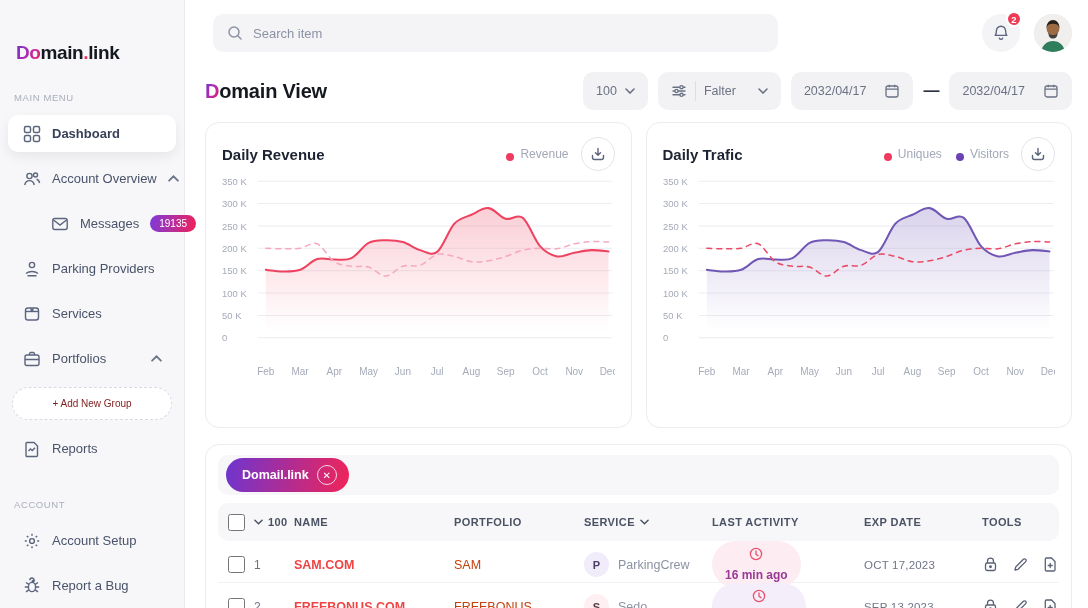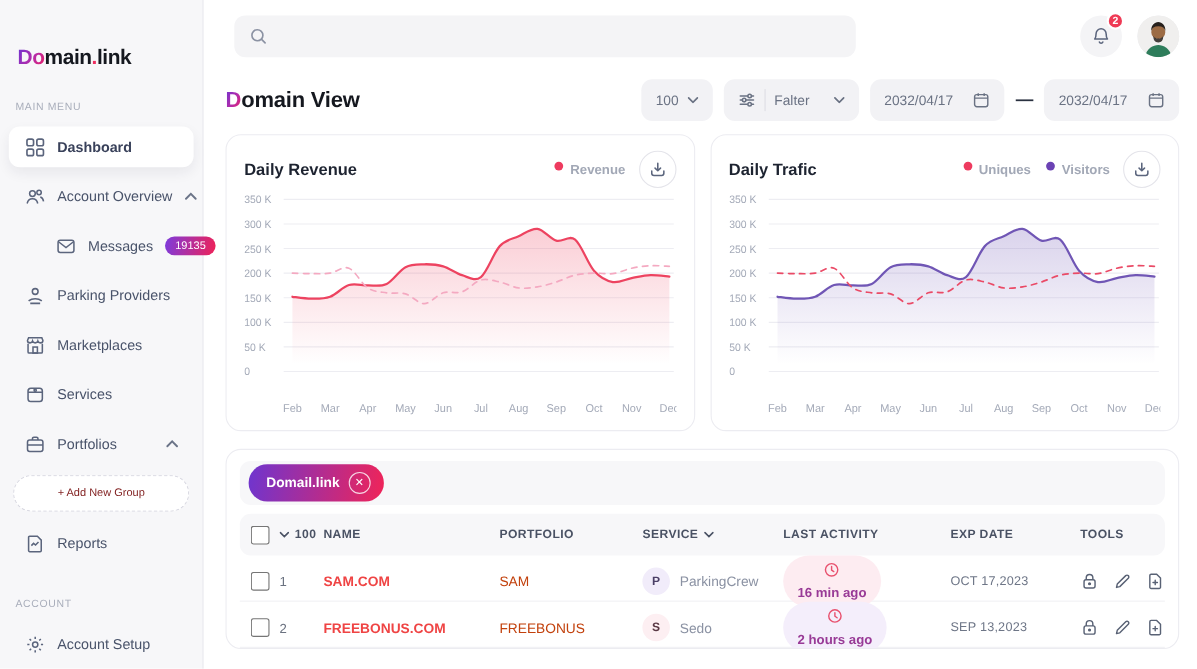--- a/index.html
+++ b/index.html
@@ -53,25 +53,25 @@
   .ctl { height:38px; background:#f2f2f5; border-radius:10px; display:flex; align-items:center;
     gap:8px; padding:0 13px; font-size:12.5px; color:#6a7283; cursor:pointer; border:none;
     font-family:"Liberation Sans",sans-serif;}
   .ctl .vline { width:1px; height:20px; background:#dddde4; }
   .ctl svg { flex:none; }
   .dash-sep { color:#2a3140; font-weight:700; }
 
   
   .charts-row { display:flex; gap:14px; }
   .card { background:#fff; border:1px solid #ececf1; border-radius:14px; }
-  .chart-card { flex:1; padding:14px 16px 6px 16px; height:270px; }
+  .chart-card { flex:1; padding:14px 16px 6px 16px; height:306px; }
   .card-head { display:flex; align-items:center; margin-bottom:2px; }
   .chart-title { font-size:15px; font-weight:700; color:#1d2330; }
   .legend { margin-left:auto; display:flex; align-items:center; gap:14px; font-size:12px; color:#a2a8b6; }
-  .legend .li { display:flex; align-items:flex-start; gap:6px;font-weight:bold; }
+  .legend .li { display:flex; align-items:flex-end; gap:6px; }
   .legend .dotc { width:8px; height:8px; border-radius:50%; }
   .dl-btn { width:34px; height:34px; margin-left:12px; border-radius:50%; background:#fff;
     border:1px solid #e4e4ea; color:#5b657d; display:flex; align-items:center; justify-content:center; cursor:pointer;}
   .chart-svg { width:100%; height:208px; display:block; }
 
   
   .table-card { margin-top:16px; padding:10px 12px 0 12px; overflow:hidden; }
   .chip-bar { background:#f7f7f9; border-radius:10px; height:40px; display:flex; align-items:center;
     padding:0 8px; margin-bottom:8px; }
   .chip { background:linear-gradient(100deg,#6e35cf,#f02458); color:#fff; font-size:12.5px; font-weight:700;
@@ -157,30 +157,20 @@
     <div class="s-item">
       <span class="s-ico">
           <svg viewBox="0 0 18 18" fill="none" stroke="currentColor" stroke-width="1.4">
             <circle cx="9" cy="5" r="2.6"></circle>
             <path d="M3 13.5c2-1.6 4-2 6-2s4 .4 6 2M4.5 15.8h9"></path>
           </svg>
         </span>
       <span class="s-label">Parking Providers</span>
     </div>
 
-    <div class="s-item">
-      <span class="s-ico">
-          <svg viewBox="0 0 18 18" fill="none" stroke="currentColor" stroke-width="1.4">
-            <path d="M2.5 7.5V15a1 1 0 001 1h11a1 1 0 001-1V7.5"></path>
-            <path d="M2 4.5l1-2.5h12l1 2.5c0 1.2-.9 2.2-2.3 2.2-1.2 0-2-.8-2.3-1.7-.3.9-1.2 1.7-2.4 1.7s-2.1-.8-2.4-1.7c-.3.9-1.1 1.7-2.3 1.7C2.9 6.7 2 5.7 2 4.5z"></path>
-            <rect x="7" y="10.5" width="4" height="5.5"></rect>
-          </svg>
-        </span>
-      <span class="s-label">Marketplaces</span>
-    </div>
 
     <div class="s-item">
       <span class="s-ico">
           <svg viewBox="0 0 18 18" fill="none" stroke="currentColor" stroke-width="1.4">
             <rect x="2.5" y="3" width="13" height="12" rx="2.5"></rect>
             <path d="M2.5 6.5h13"></path>
             <circle cx="9" cy="4.7" r="1"></circle>
           </svg>
         </span>
       <span class="s-label">Services</span>
@@ -241,20 +231,21 @@
   <main class="main">
 
     <div class="topbar">
       <div class="search">
         <span style="display:flex">
             <svg width="16" height="16" viewBox="0 0 16 16" fill="none" stroke="currentColor" stroke-width="1.5">
               <circle cx="7" cy="7" r="5"></circle>
               <path d="M10.8 10.8L14 14" stroke-linecap="round"></path>
             </svg>
           </span>
+        <input type="text" placeholder="Search item" style="">
       </div>
       <div class="spacer"></div>
       <button class="icon-btn">
         <span style="display:flex">
             <svg width="18" height="18" viewBox="0 0 18 18" fill="none" stroke="currentColor" stroke-width="1.4">
               <path d="M9 2.2a4.6 4.6 0 00-4.6 4.6c0 3.4-1.2 4.6-1.2 4.6h11.6s-1.2-1.2-1.2-4.6A4.6 4.6 0 009 2.2z" stroke-linejoin="round"></path>
               <path d="M7.4 14.2a1.7 1.7 0 003.2 0" stroke-linecap="round"></path>
             </svg>
           </span>
         <span class="notif-badge">2</span>

